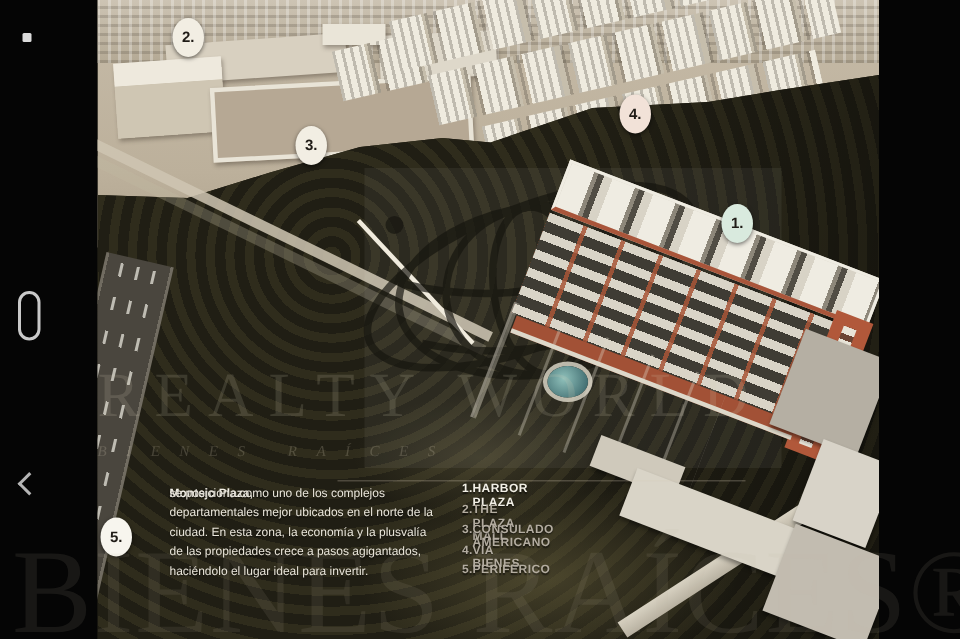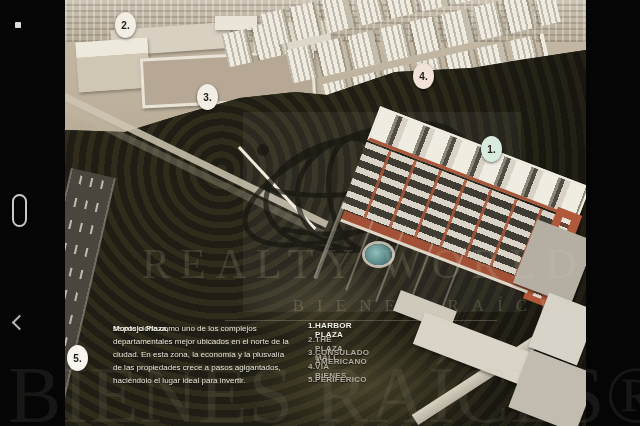--- a/index.html
+++ b/index.html
@@ -105,23 +105,23 @@
   .bodytext{left:48px;top:322px;width:176px;font-size:8px;line-height:13px;color:#e9e5da;z-index:7;
     text-shadow:0 1px 1px rgba(0,0,0,.6);}
   .bodytext b{color:#f6f3ea;}
   .legend{left:243px;top:321px;z-index:7;}
   .legend-row{position:relative;display:flex;height:13.5px;font-size:8px;font-weight:bold;letter-spacing:.3px;
     color:#b3aca0;text-shadow:0 1px 1px rgba(0,0,0,.6);}
   .legend-row.first{color:#f2efe6;}
   .legend-num{width:10px;}
   .legend-label{margin-left:7px;}
   
-  .wm-text{font-family:"Liberation Serif", serif;z-index:5;text-align:right;pointer-events:none;}
+  .wm-text{font-family:"Liberation Serif", serif;z-index:5;text-align:left;pointer-events:none;}
   .wm-realty{position:absolute;left:65px;top:240px;width:521px;font-size:42px;letter-spacing:10px;color:rgba(214,204,182,.16);}
-  .wm-bienes{position:absolute;left:65px;top:296px;width:521px;font-size:17px;letter-spacing:13px;color:rgba(214,204,182,.22);}
+  .wm-bienes{position:absolute;left:65px;top:296px;width:521px;font-size:10px;letter-spacing:13px;color:rgba(214,204,182,.22);font-style:italic;}
   .wm-line{position:absolute;left:225px;top:320px;width:272px;height:1px;background:rgba(214,204,182,.25);z-index:5;}
   .wm-giant{position:absolute;left:8px;top:350px;width:640px;font-size:80px;letter-spacing:1px;
     color:rgba(198,188,168,.10);z-index:4;white-space:nowrap;text-align:left;}
 </style>
 </head>
 <body>
 
 <div class="bar bar-left"></div>
 <div class="bar bar-right"></div>
 <div class="icon-square"></div>

